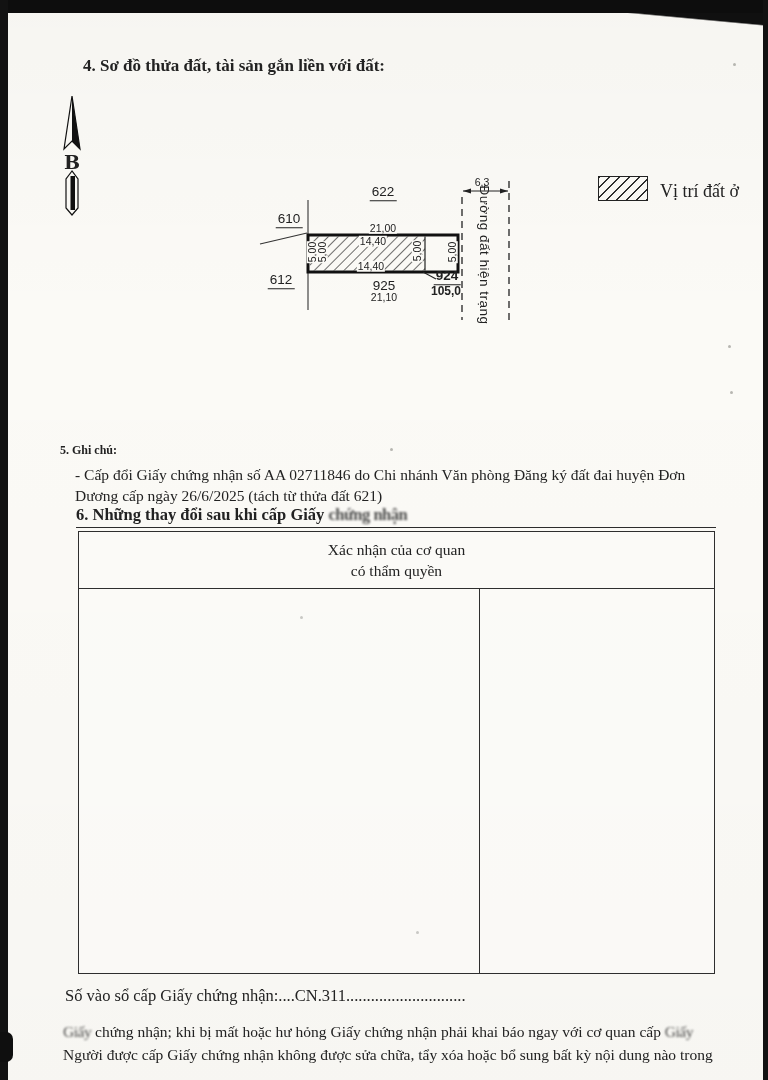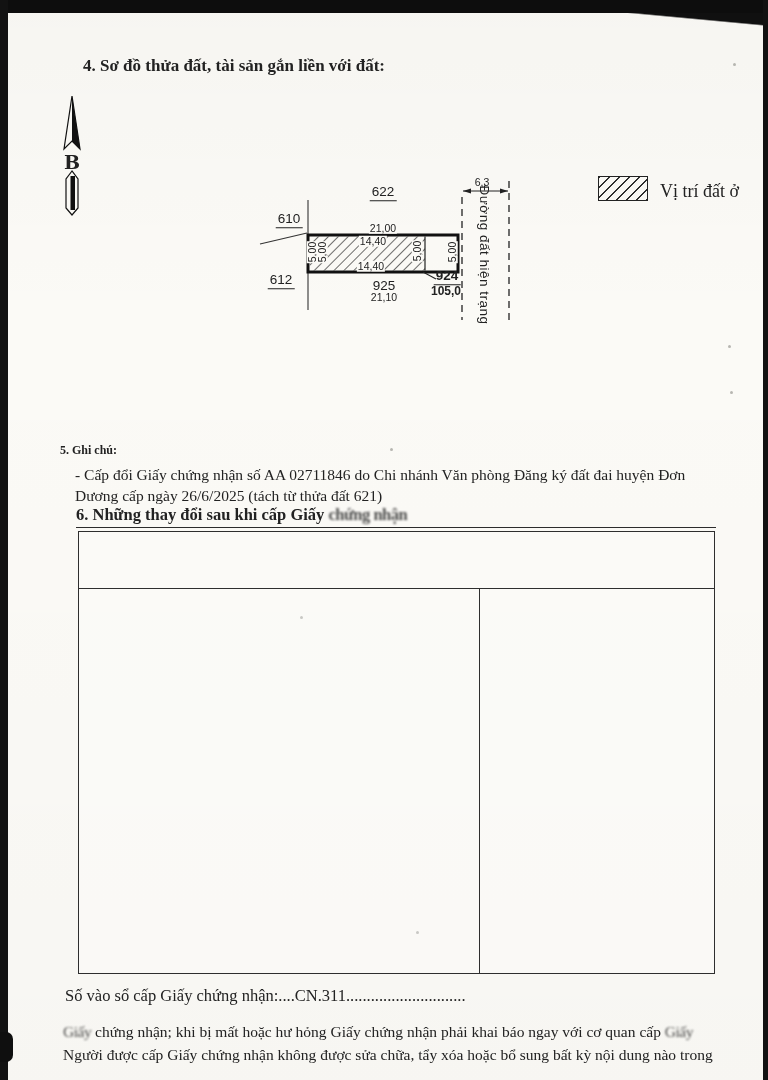--- a/index.html
+++ b/index.html
@@ -132,20 +132,24 @@
 <div class="legend-swatch"></div>
 <div class="legend-label">Vị trí đất ở</div>
 
 <div class="h-sec" style="left:60px;top:443px;font-size:12px;">5. Ghi chú:</div>
 <div class="note-para">- Cấp đổi Giấy chứng nhận số AA 02711846 do Chi nhánh Văn phòng Đăng ký đất đai huyện Đơn Dương cấp ngày 26/6/2025 (tách từ thửa đất 621)</div>
 
 <div class="h6wrap"><span>6. Những thay đổi sau khi cấp Giấy </span><span class="smudge">chứng nhận</span></div>
 
 <div class="chg-table">
   <div class="chg-header">
+    <div class="chg-col2 hdr">
+      <div>Xác nhận của cơ quan</div>
+      <div>có thẩm quyền</div>
+    </div>
   </div>
   <div class="chg-body">
     <div class="chg-col1"></div>
     <div class="chg-col2"></div>
   </div>
 </div>
 
 <div class="registry">Số vào sổ cấp Giấy chứng nhận:....CN.311.............................</div>
 
 <div class="footer">

